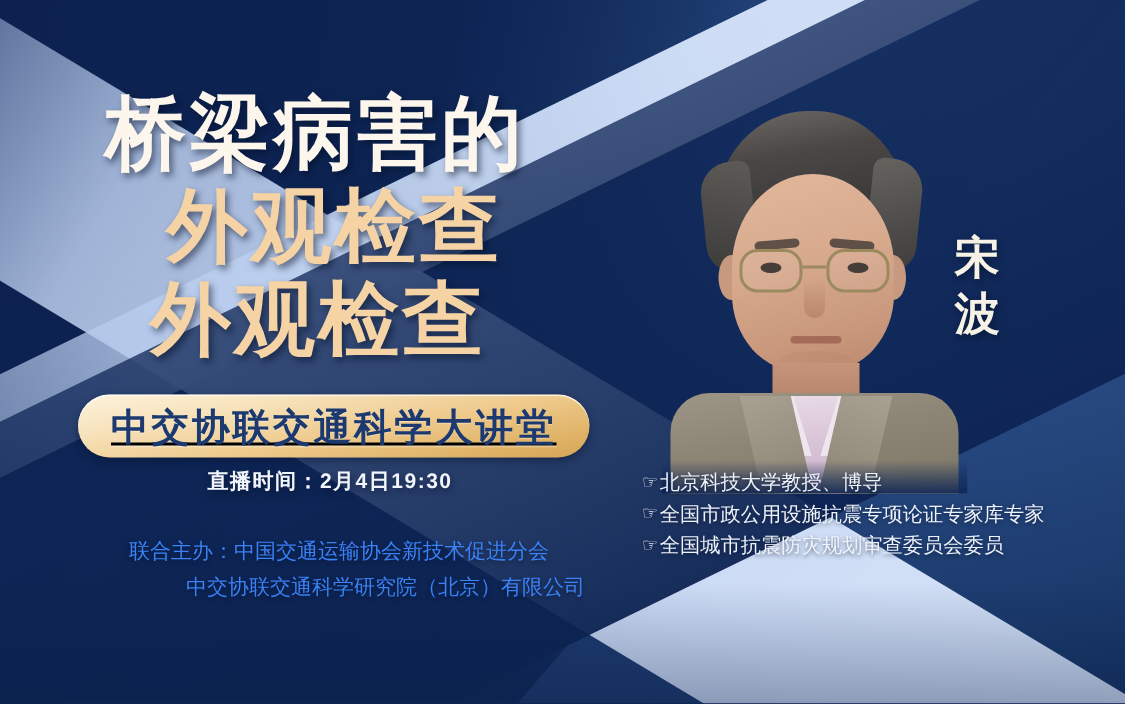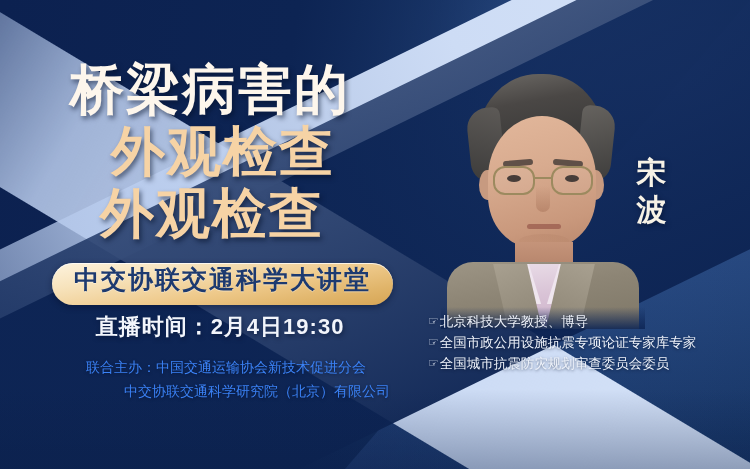--- a/index.html
+++ b/index.html
@@ -167,35 +167,35 @@
   .t2{color:#f6d3a5;margin-left:26px;}
   .t3{color:#f6d3a5;margin-left:4px;}
 
   
   .badge{
     position:absolute;left:52px;top:263px;
     width:341px;height:42px;
     border-radius:21px;
     background:linear-gradient(170deg,#fdf3de 0%, #f7e3bc 26%, #eec98a 58%, #e0b469 82%, #d6a555 100%);
     box-shadow:0 2px 6px rgba(4,14,38,0.45), inset 0 1px 0 rgba(255,255,255,0.75);
-    display:flex;align-items:flex-start;justify-content:center;
+    display:flex;align-items:center;justify-content:center;text-decoration:underline;
   }
   .badge-text{
     font-size:25px;font-weight:bold;letter-spacing:2px;
     color:#1d3a70;
     text-shadow:0 1px 0 rgba(255,255,255,0.35);
     white-space:nowrap;
   }
 
   
   .livetime{
     position:absolute;left:0;top:312px;width:440px;
     text-align:center;
     color:#f2f5fb;
-    font-size:22px;font-weight:bold;letter-spacing:1px;
+    font-size:14px;font-weight:bold;letter-spacing:1px;
     text-shadow:1px 2px 4px rgba(4,14,38,0.5);
     white-space:nowrap;
   }
 
   
   .organizers{
     position:absolute;left:0;top:356px;width:452px;
     text-align:center;
     color:#3b82f6;
     font-size:14px;line-height:1.7;

